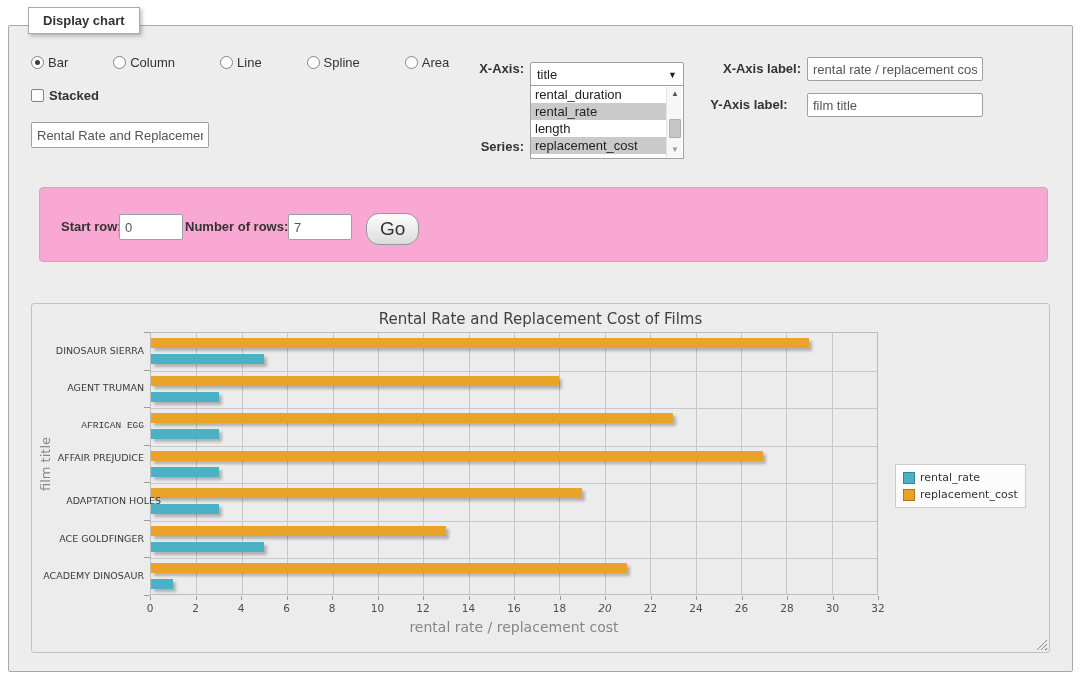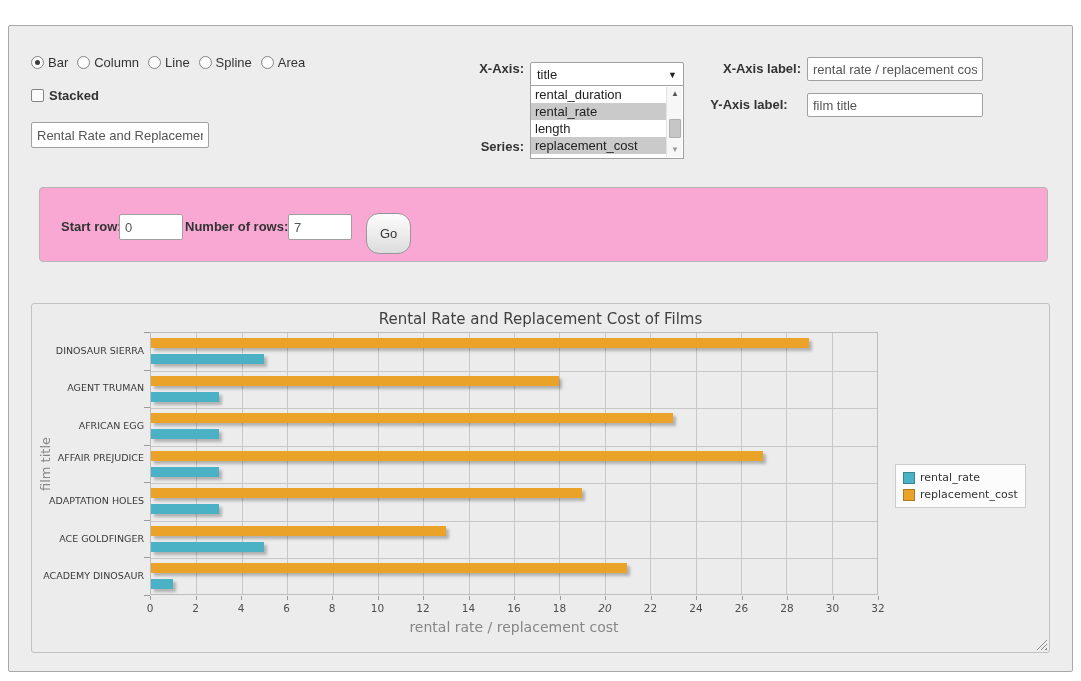--- a/index.html
+++ b/index.html
@@ -37,22 +37,22 @@
   .lb-option.selected { background:#cacaca; }
   .lb-scroll { position:absolute; right:1px; top:1px; bottom:1px; width:16px; background:#f7f7f7;
                border-left:1px solid #e3e3e3; }
   .lb-arrow { position:absolute; left:0; width:16px; height:14px; text-align:center; font-size:8px;
               color:#555; line-height:14px; }
   .lb-arrow.down { color:#9a9a9a; }
   .lb-thumb { position:absolute; left:2px; width:12px; background:#c6c6c6; border:1px solid #b0b0b0; border-radius:1px; }
 
   .panel { position:absolute; left:30px; top:161px; width:1009px; height:75px;
            background:#f9a8d4; border:1px solid #b5b5b5; border-radius:4px; }
-  .go-btn { position:absolute; border:1px solid #979797; border-radius:13px; padding:12px 13px;
-            background:linear-gradient(#fdfdfd,#dcdcdc); font-size:13px; color:#333; cursor:pointer; }
+  .go-btn { position:absolute; border:1px solid #979797; border-radius:13px; padding:4px 13px;
+            background:linear-gradient(#fdfdfd,#dcdcdc); font-size:19px; color:#333; cursor:pointer; }
 
   .chartbox { position:absolute; left:22px; top:277px; width:1019px; height:350px;
               background:#ececec; border:1px solid #c2c2c2; border-radius:3px;
               font-family:"DejaVu Sans", sans-serif; }
   .chart-title { position:absolute; left:0; top:6px; width:100%; text-align:center;
                  font-size:15px; color:#3f3f3f; }
   .plot { position:absolute; left:118px; top:28px; width:728px; height:263px;
           border:1px solid #bdbdbd; }
   .gridline-v { position:absolute; top:0; bottom:0; width:1px; background:#c7c7c7; }
   .gridline-h { position:absolute; left:0; right:0; height:1px; background:#c7c7c7; }
@@ -72,21 +72,21 @@
                  background:repeating-linear-gradient(135deg, transparent 0 2px, #8a8a8a 2px 3px);
                  clip-path:polygon(100% 0, 100% 100%, 0 100%); cursor:nwse-resize; }
 </style>
 </head>
 <body>
 
 <div class="page">
 
   <div class="fieldset">
 
-    <div class="abs row" style="left:22px; top:29px;">
+    <div class="abs row" style="left:22px; top:29px;gap:36px;">
         <div class="row" style="margin-right:0;">
           <div class="radio-icon checked"></div>
           <div class="opt-label">Bar</div>
         </div>
         <div class="row" style="margin-right:0;">
           <div class="radio-icon"></div>
           <div class="opt-label">Column</div>
         </div>
         <div class="row" style="margin-right:0;">
           <div class="radio-icon"></div>
@@ -180,23 +180,23 @@
           <div class="bar" style="left:0; top:155.3px; width:59.34%; background:#eaa228;"></div>
           <div class="bar" style="left:0; top:171.3px; width:9.34%; background:#4bb2c5;"></div>
           <div class="bar" style="left:0; top:192.9px; width:40.59%; background:#eaa228;"></div>
           <div class="bar" style="left:0; top:208.9px; width:15.59%; background:#4bb2c5;"></div>
           <div class="bar" style="left:0; top:230.4px; width:65.59%; background:#eaa228;"></div>
           <div class="bar" style="left:0; top:246.4px; width:3.09%; background:#4bb2c5;"></div>
         </div>
       <div>
           <div class="cat-label" style="left:7px; top:40.8px;">DINOSAUR SIERRA</div>
           <div class="cat-label" style="left:7px; top:78.4px;">AGENT TRUMAN</div>
-          <div class="cat-label" style="left:7px; top:115.9px;">AFRICAN EGG</div>
+          <div class="cat-label" style="left:7px; top:115.9px;font-family:Liberation Mono, monospace;">AFRICAN EGG</div>
           <div class="cat-label" style="left:7px; top:148px;">AFFAIR PREJUDICE</div>
-          <div class="cat-label" style="left:12px; top:191.1px;text-align:center;">ADAPTATION HOLES</div>
+          <div class="cat-label" style="left:24px; top:191.1px;">ADAPTATION HOLES</div>
           <div class="cat-label" style="left:7px; top:228.6px;">ACE GOLDFINGER</div>
           <div class="cat-label" style="left:7px; top:266.2px;">ACADEMY DINOSAUR</div>
           <div class="row-tick" style="left:112px; top:28.0px;"></div>
           <div class="row-tick" style="left:112px; top:65.6px;"></div>
           <div class="row-tick" style="left:112px; top:103.1px;"></div>
           <div class="row-tick" style="left:112px; top:140.7px;"></div>
           <div class="row-tick" style="left:112px; top:178.3px;"></div>
           <div class="row-tick" style="left:112px; top:215.9px;"></div>
           <div class="row-tick" style="left:112px; top:253.4px;"></div>
           <div class="row-tick" style="left:112px; top:291.0px;"></div>
@@ -244,14 +244,17 @@
           <div class="legend-entry">
             <div class="legend-swatch" style="background:#eaa228;"></div>
             <div class="legend-label">replacement_cost</div>
           </div>
         </div>
       <div class="resize-grip"></div>
     </div>
 
   </div>
 
+  <div class="legend-box">
+    <span>Display chart</span>
+  </div>
 
 </div>
 
 </body></html>

